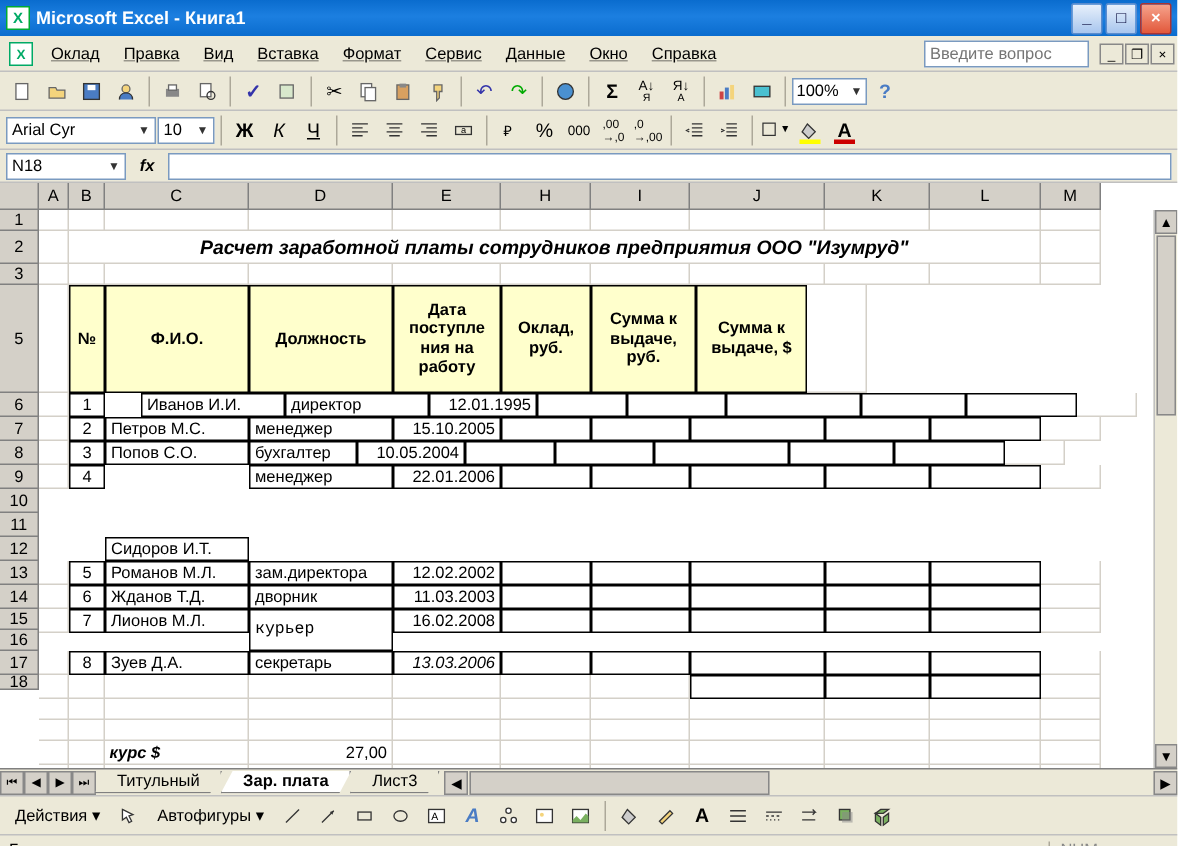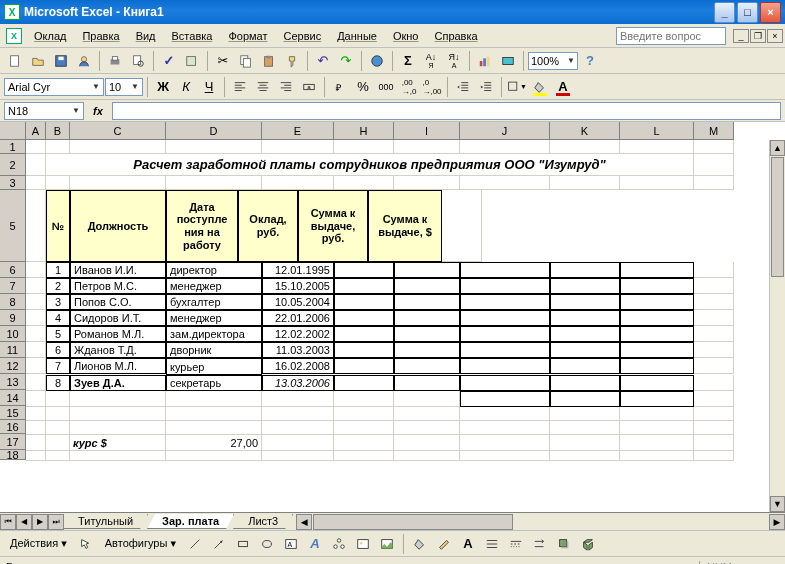--- a/index.html
+++ b/index.html
@@ -347,32 +347,33 @@
         <div class="cell" style="width: 60px; height: 14px;"></div>
         <div class="cell" style="width: 66px; height: 14px;"></div>
         <div class="cell" style="width: 90px; height: 14px;"></div>
         <div class="cell" style="width: 70px; height: 14px;"></div>
         <div class="cell" style="width: 74px; height: 14px;"></div>
         <div class="cell" style="width: 40px; height: 14px;"></div>
       </div>
       <div class="cellrow">
         <div class="cell" style="width: 20px; height: 72px;"></div>
         <div class="cell bhdr" style="width: 24px; height: 72px;">№</div>
+        <div class="cell bhdr" style="width: 96px; height: 72px;">Ф.И.О.</div>
         <div class="cell bhdr" style="width: 96px; height: 72px;">Должность</div>
         <div class="cell bhdr" style="width: 72px; height: 72px;">Дата поступле
 ния на работу</div>
         <div class="cell bhdr" style="width: 60px; height: 72px;">Оклад, руб.</div>
         <div class="cell bhdr" style="width: 70px; height: 72px;">Сумма к выдаче, руб.</div>
         <div class="cell bhdr" style="width: 74px; height: 72px;">Сумма к выдаче, $</div>
         <div class="cell" style="width: 40px; height: 72px;"></div>
       </div>
       <div class="cellrow">
         <div class="cell" style="width: 20px; height: 16px;"></div>
         <div class="cell bcell" style="width: 24px; height: 16px; justify-content: center;">1</div>
-        <div class="cell bcell" style="width: 96px; height: 16px;">Иванов И.И.</div>
+        <div class="cell bcell" style="width: 96px; height: 16px; margin-left: 24px;">Иванов И.И.</div>
         <div class="cell bcell" style="width: 96px; height: 16px;">директор</div>
         <div class="cell bcell" style="width: 72px; height: 16px; justify-content: flex-end;">12.01.1995</div>
         <div class="cell bcell" style="width: 60px; height: 16px;"></div>
         <div class="cell bcell" style="width: 66px; height: 16px;"></div>
         <div class="cell bcell" style="width: 90px; height: 16px;"></div>
         <div class="cell bcell" style="width: 70px; height: 16px;"></div>
         <div class="cell bcell" style="width: 74px; height: 16px;"></div>
         <div class="cell" style="width: 40px; height: 16px;"></div>
       </div>
       <div class="cellrow">
@@ -385,33 +386,33 @@
         <div class="cell bcell" style="width: 66px; height: 16px;"></div>
         <div class="cell bcell" style="width: 90px; height: 16px;"></div>
         <div class="cell bcell" style="width: 70px; height: 16px;"></div>
         <div class="cell bcell" style="width: 74px; height: 16px;"></div>
         <div class="cell" style="width: 40px; height: 16px;"></div>
       </div>
       <div class="cellrow">
         <div class="cell" style="width: 20px; height: 16px;"></div>
         <div class="cell bcell" style="width: 24px; height: 16px; justify-content: center;">3</div>
         <div class="cell bcell" style="width: 96px; height: 16px;">Попов С.О.</div>
-        <div class="cell bcell" style="width: 96px; height: 16px;">бухгалтер</div>
+        <div class="cell bcell" style="width: 72px; height: 16px;">бухгалтер</div>
         <div class="cell bcell" style="width: 72px; height: 16px; justify-content: flex-end;">10.05.2004</div>
         <div class="cell bcell" style="width: 60px; height: 16px;"></div>
         <div class="cell bcell" style="width: 66px; height: 16px;"></div>
         <div class="cell bcell" style="width: 90px; height: 16px;"></div>
         <div class="cell bcell" style="width: 70px; height: 16px;"></div>
         <div class="cell bcell" style="width: 74px; height: 16px;"></div>
         <div class="cell" style="width: 40px; height: 16px;"></div>
       </div>
       <div class="cellrow">
         <div class="cell" style="width: 20px; height: 16px;"></div>
         <div class="cell bcell" style="width: 24px; height: 16px; justify-content: center;">4</div>
-        <div class="cell bcell" style="width: 96px; height: 16px;">Сидоров И.Т.</div>
+        <div class="cell bcell" style="width: 96px; height: 16px; margin-top: 48px;">Сидоров И.Т.</div>
         <div class="cell bcell" style="width: 96px; height: 16px;">менеджер</div>
         <div class="cell bcell" style="width: 72px; height: 16px; justify-content: flex-end;">22.01.2006</div>
         <div class="cell bcell" style="width: 60px; height: 16px;"></div>
         <div class="cell bcell" style="width: 66px; height: 16px;"></div>
         <div class="cell bcell" style="width: 90px; height: 16px;"></div>
         <div class="cell bcell" style="width: 70px; height: 16px;"></div>
         <div class="cell bcell" style="width: 74px; height: 16px;"></div>
         <div class="cell" style="width: 40px; height: 16px;"></div>
       </div>
       <div class="cellrow">
@@ -437,33 +438,33 @@
         <div class="cell bcell" style="width: 66px; height: 16px;"></div>
         <div class="cell bcell" style="width: 90px; height: 16px;"></div>
         <div class="cell bcell" style="width: 70px; height: 16px;"></div>
         <div class="cell bcell" style="width: 74px; height: 16px;"></div>
         <div class="cell" style="width: 40px; height: 16px;"></div>
       </div>
       <div class="cellrow">
         <div class="cell" style="width: 20px; height: 16px;"></div>
         <div class="cell bcell" style="width: 24px; height: 16px; justify-content: center;">7</div>
         <div class="cell bcell" style="width: 96px; height: 16px;">Лионов М.Л.</div>
-        <div class="cell bcell" style="width: 96px; height: 17px;">курьер</div>
+        <div class="cell bcell" style="width: 96px; height: 28px; font-family: Liberation Mono, monospace;">курьер</div>
         <div class="cell bcell" style="width: 72px; height: 16px; justify-content: flex-end;">16.02.2008</div>
         <div class="cell bcell" style="width: 60px; height: 16px;"></div>
         <div class="cell bcell" style="width: 66px; height: 16px;"></div>
         <div class="cell bcell" style="width: 90px; height: 16px;"></div>
         <div class="cell bcell" style="width: 70px; height: 16px;"></div>
         <div class="cell bcell" style="width: 74px; height: 16px;"></div>
         <div class="cell" style="width: 40px; height: 16px;"></div>
       </div>
       <div class="cellrow">
         <div class="cell" style="width: 20px; height: 16px;"></div>
         <div class="cell bcell" style="width: 24px; height: 16px; justify-content: center;">8</div>
-        <div class="cell bcell" style="width: 96px; height: 16px; font-weight: bold;">Зуев Д.А.</div>
+        <div class="cell bcell" style="width: 96px; height: 16px;">Зуев Д.А.</div>
         <div class="cell bcell" style="width: 96px; height: 16px;">секретарь</div>
         <div class="cell bcell" style="width: 72px; height: 16px; justify-content: flex-end; font-style: italic;">13.03.2006</div>
         <div class="cell bcell" style="width: 60px; height: 16px;"></div>
         <div class="cell bcell" style="width: 66px; height: 16px;"></div>
         <div class="cell bcell" style="width: 90px; height: 16px;"></div>
         <div class="cell bcell" style="width: 70px; height: 16px;"></div>
         <div class="cell bcell" style="width: 74px; height: 16px;"></div>
         <div class="cell" style="width: 40px; height: 16px;"></div>
       </div>
       <div class="cellrow">

